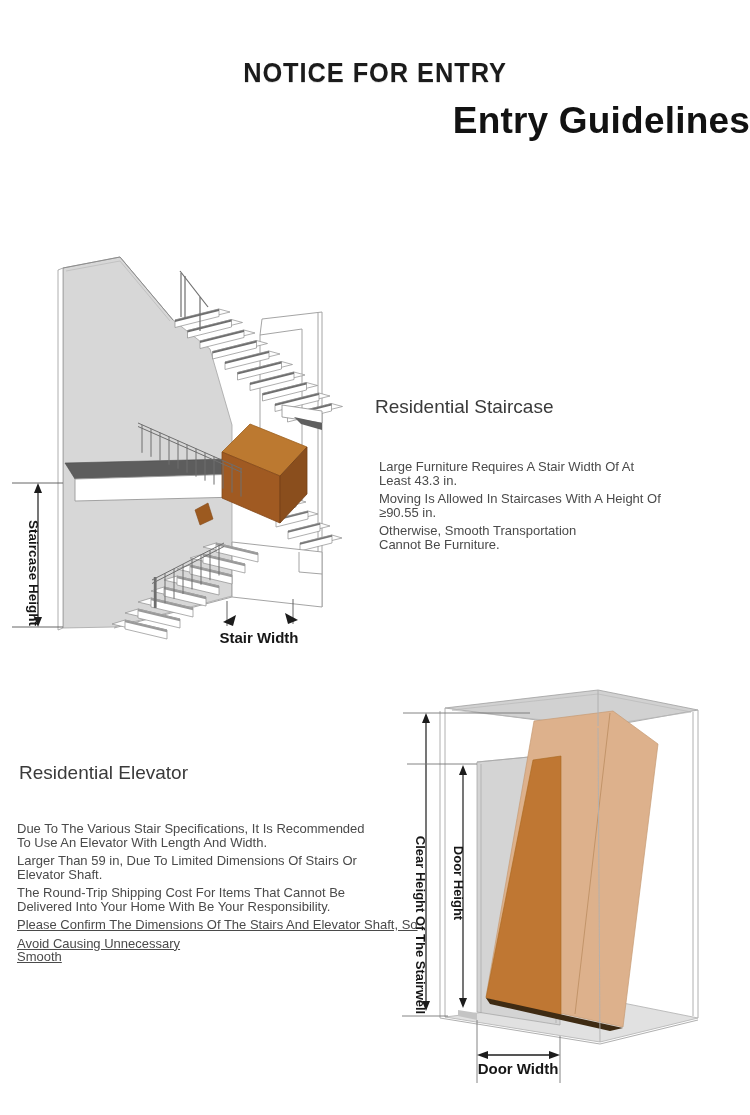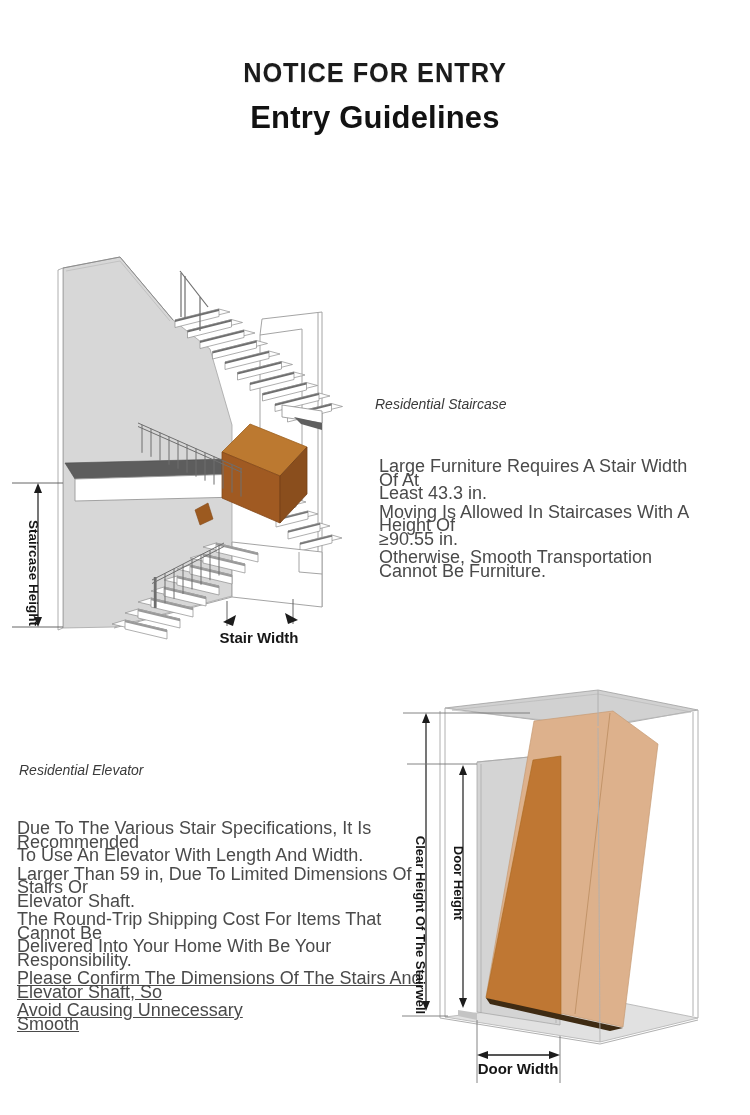--- a/index.html
+++ b/index.html
@@ -7,27 +7,27 @@
     width:750px;height:1115px;position:relative;background:#ffffff;
     font-family:"Liberation Sans", sans-serif;overflow:hidden;
   }
   .eyebrow{
     position:absolute;top:58px;left:0;width:750px;text-align:center;
     font-size:27px;font-weight:600;letter-spacing:1px;color:#1b1b1b;
     transform:scaleX(.94);transform-origin:center;
     text-shadow:0 1px 0 rgba(0,0,0,.12);
   }
   .main-title{
-    position:absolute;top:100px;left:0;width:750px;text-align:center;
-    font-size:31px;font-weight:700;color:#121212;letter-spacing:.2px;
+    position:absolute;top:100px;left:0;width:750px;text-align:right;
+    font-size:37px;font-weight:700;color:#121212;letter-spacing:.2px;
   }
   .sec-title{
-    position:absolute;font-size:14px;color:#3a3a3a;font-weight:400;font-style:italic;
-  }
-  .paras{position:absolute;color:#4a4a4a;font-size:18px;line-height:13.5px;}
+    position:absolute;font-size:19px;color:#3a3a3a;font-weight:400;
+  }
+  .paras{position:absolute;color:#4a4a4a;font-size:13px;line-height:13.5px;}
   .paras p{margin:0 0 5px 0;white-space:pre-line;}
   .paras p.mt8{margin-top:1px;text-decoration:underline;}
   svg{position:absolute;}
   svg text{font-family:"Liberation Sans", sans-serif;fill:#161616;font-weight:700;}
 </style>
 </head>
 <body>
 
 <div class="eyebrow">NOTICE FOR ENTRY</div>
 <div class="main-title">Entry Guidelines</div>

